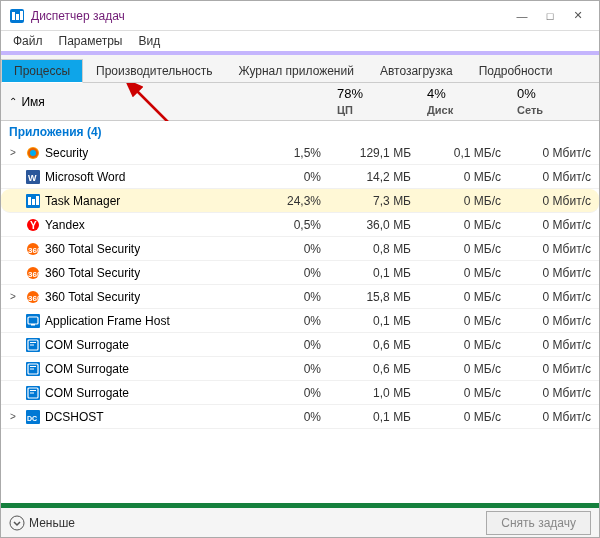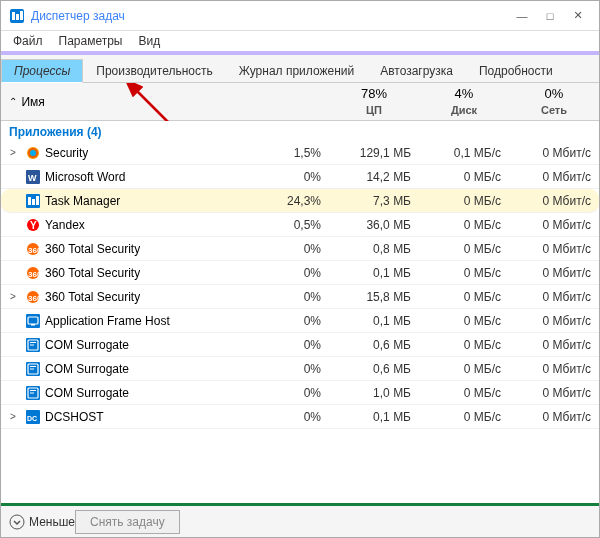--- a/index.html
+++ b/index.html
@@ -28,21 +28,21 @@
       border-bottom: 1px solid #ddd;
       height: 30px;
     }
     .title-bar-left {
       display: flex;
       align-items: center;
       gap: 6px;
     }
     .title-text {
       font-size: 12px;
-      color: #3b82f6;
+      color: #701a75;
     }
     .window-controls {
       display: flex;
       gap: 2px;
     }
     .win-btn {
       width: 26px;
       height: 20px;
       display: flex;
       align-items: center;
@@ -77,25 +77,24 @@
     .tab {
       padding: 4px 12px;
       font-size: 12px;
       cursor: pointer;
       color: #333;
       border: 1px solid transparent;
       border-bottom: none;
       white-space: nowrap;
     }
     .tab.active {
-      background: #7dd3fc;
+      background: #0ea5e9;
       border-color: #ccc;
       border-bottom: 1px solid #fff;
       margin-bottom: -1px;
-      font-style: italic;
     }
     .content {
       display: flex;
       flex-direction: column;
       flex: 1;
       overflow: hidden;
     }
     .table-header {
       display: flex;
       align-items: center;
@@ -108,21 +107,21 @@
       flex: 1;
       padding: 4px 8px;
       font-size: 12px;
       display: flex;
       align-items: center;
       gap: 4px;
       cursor: pointer;
     }
     .col-stat {
       width: 90px;
-      text-align: center;
+      text-align: left;
       padding: 2px 8px;
       font-size: 12px;
       line-height: 1.3;
     }
     .col-stat .pct {
       font-size: 13px;
       font-weight: 500;
     }
     .col-stat .label {
       font-size: 11px;
@@ -185,23 +184,23 @@
     .proc-val {
       width: 90px;
       text-align: right;
       padding: 0 8px;
       font-size: 12px;
       color: #333;
     }
     .bottom-bar {
       display: flex;
       align-items: center;
-      justify-content: flex-start;
+      justify-content: space-between;
       padding: 4px 8px;
-      border-top: 3px solid #15803d;
+      border-top: 5px solid #15803d;
       background: #f5f5f5;
       height: 34px;
     }
     .bottom-left {
       display: flex;
       align-items: center;
       gap: 4px;
       cursor: pointer;
       font-size: 12px;
       color: #333;

